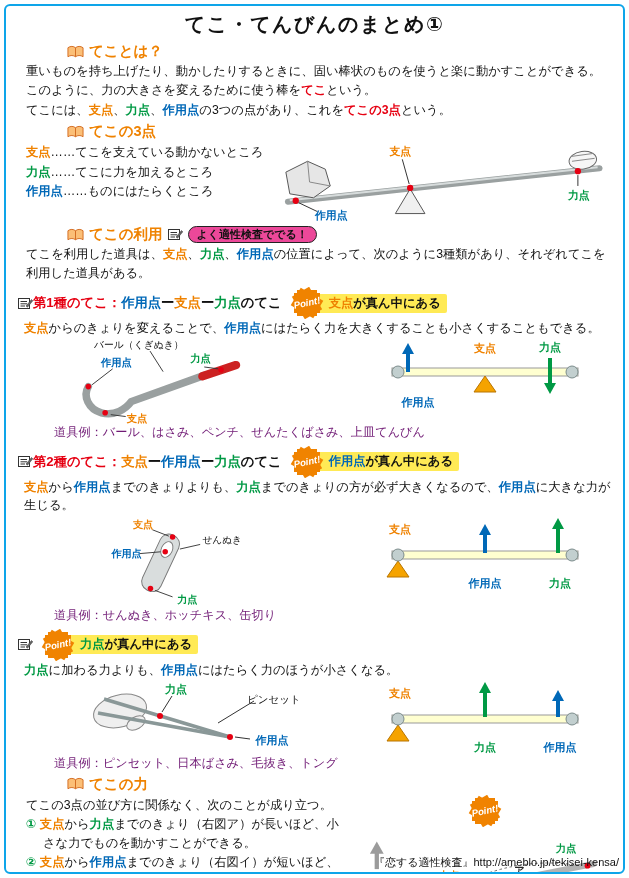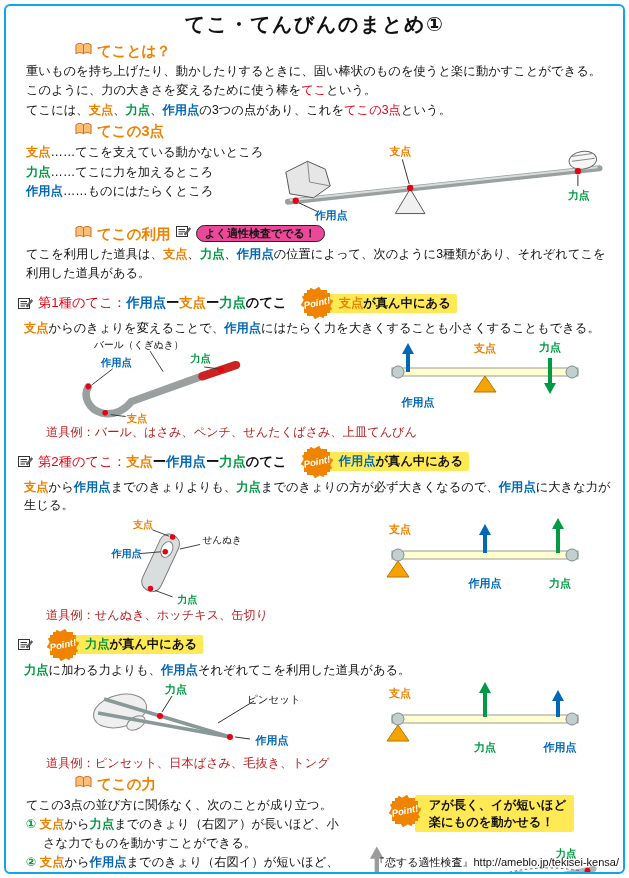--- a/index.html
+++ b/index.html
@@ -1,33 +1,33 @@
 <!DOCTYPE html>
 <html><head>
 <meta charset="utf-8">
 <style>
   html,body{margin:0;padding:0;background:#fff;}
   body{width:629px;height:878px;font-family:"Liberation Sans","DejaVu Sans",sans-serif;color:#111;}
   .page{box-sizing:border-box;width:621px;height:870px;margin:4px;border:2px solid #0ea5e9;border-radius:6px;padding:3px 12px 2px;overflow:hidden;position:relative;background:#fff;}
   .title{font-size:20px;font-weight:bold;text-align:center;margin:2px 0 4px;letter-spacing:1.5px;color:#111;}
-  .sec-h{display:flex;align-items:flex-start;gap:5px;color:#ef8200;font-weight:bold;font-size:14.5px;margin:3px 16px 1px;padding-left:41px;}
+  .sec-h{display:flex;align-items:center;gap:5px;color:#ef8200;font-weight:bold;font-size:14.5px;margin:3px 8px 1px;padding-left:41px;}
   .txt{font-size:12.3px;line-height:1.5;color:#111;margin-left:6px;}
   .line{margin:1px 2px;}
-  .c-red{color:#e60012;font-weight:normal;}
+  .c-red{color:#e60012;font-weight:bold;}
   .c-orange{color:#ef8200;font-weight:bold;}
   .c-green{color:#009944;font-weight:bold;}
   .c-blue{color:#0068b7;font-weight:bold;}
   .row{display:flex;align-items:flex-start;}
   .badge{border:1.5px solid #222;border-radius:9px;padding:0 8px;font-size:11px;font-weight:bold;color:#111;background:#ec4899;}
-  .lever-head{display:flex;align-items:center;gap:5px;font-size:13.3px;font-weight:bold;margin:5px 0 0;}
+  .lever-head{display:flex;align-items:center;font-size:13.3px;font-weight:bold;margin:5px 0 0;}
   .point-wrap{display:flex;align-items:center;margin-left:6px;}
   .point-burst{margin-right:-9px;position:relative;z-index:1;flex:none;}
   .hl{background:#ffea55;padding:1px 6px 1px 12px;font-size:12.3px;font-weight:bold;border-radius:2px;white-space:nowrap;}
   .hl2{white-space:normal;line-height:1.35;padding:2px 8px 2px 14px;}
-  .examples{font-size:12.2px;margin:0 0 0 28px;color:#b91c1c;}
+  .examples{font-size:12.2px;margin:0 0 0 36px;color:#701a75;}
   .lever-row{justify-content:space-between;padding:0 18px 0 46px;}
   .hang{padding-left:17px;text-indent:-17px;}
   .force-row{justify-content:space-between;}
   .force-left{width:318px;}
   .point-col{width:262px;display:flex;flex-direction:column;align-items:center;}
   .point-head{display:flex;align-items:flex-start;margin-bottom:2px;}
   .footer{position:absolute;right:4px;bottom:2px;font-size:11px;color:#111;}
   svg text{font-family:"Liberation Sans","DejaVu Sans",sans-serif;font-weight:bold;}
   svg text.cap{font-weight:normal;}
   .memo,.book{display:inline-flex;flex:none;}
@@ -255,21 +255,21 @@
             <rect x="-13" y="-10" width="26" height="20" fill="#f08300"></rect>
             <rect x="-13" y="-10" width="26" height="20" fill="#f08300" transform="rotate(30)"></rect>
             <rect x="-13" y="-10" width="26" height="20" fill="#f08300" transform="rotate(60)"></rect>
             <rect x="-13" y="-10" width="26" height="20" fill="#f08300" transform="rotate(90)"></rect>
             <text y="3" text-anchor="middle" font-size="9.5" font-style="italic" fill="#fff" transform="rotate(-12)">Point!</text>
           </g>
         </svg>
         <span class="hl"><span class="c-green">力点</span><span>が真ん中にある</span></span>
       </span>
     </div>
-    <div class="txt"><span class="c-green">力点</span><span>に加わる力よりも、</span><span class="c-blue">作用点</span><span>それぞれてこを利用した道具がある。</span></div>
+    <div class="txt"><span class="c-green">力点</span><span>に加わる力よりも、</span><span class="c-blue">作用点</span><span>にはたらく力のほうが小さくなる。</span></div>
     <div class="row lever-row" style="padding-left:60px;">
       <svg width="230" height="70" viewBox="0 0 230 70">
         <ellipse cx="42" cy="32" rx="27" ry="16" transform="rotate(-14 42 32)" fill="#efefef" stroke="#888"></ellipse>
         <ellipse cx="58" cy="44" rx="10" ry="6" transform="rotate(-30 58 44)" fill="#efefef" stroke="#888"></ellipse>
         <line x1="26" y1="20" x2="152" y2="58" stroke="#8a9898" stroke-width="3.5"></line>
         <line x1="20" y1="34" x2="152" y2="58" stroke="#8a9898" stroke-width="3.5"></line>
         <circle cx="82" cy="37" r="3" fill="#e60012"></circle>
         <circle cx="152" cy="58" r="3" fill="#e60012"></circle>
         <line x1="94" y1="17" x2="84" y2="33" stroke="#333" stroke-width="1"></line>
         <line x1="172" y1="60" x2="157" y2="58" stroke="#333" stroke-width="1"></line>
@@ -315,24 +315,20 @@
         <div class="point-head">
           <svg class="point-burst" width="38" height="32" viewBox="0 0 38 32">
             <g transform="translate(19,16)">
               <rect x="-13" y="-10" width="26" height="20" fill="#f08300"></rect>
               <rect x="-13" y="-10" width="26" height="20" fill="#f08300" transform="rotate(30)"></rect>
               <rect x="-13" y="-10" width="26" height="20" fill="#f08300" transform="rotate(60)"></rect>
               <rect x="-13" y="-10" width="26" height="20" fill="#f08300" transform="rotate(90)"></rect>
               <text y="3" text-anchor="middle" font-size="9.5" font-style="italic" fill="#fff" transform="rotate(-12)">Point!</text>
             </g>
           </svg>
-          <span class="hl hl2">
-            <span style="display:block;">アが長く、イが短いほど</span>
-            <span style="display:block;">楽にものを動かせる！</span>
-          </span>
         </div>
         <svg width="258" height="100" viewBox="0 0 300 115">
           <line x1="18" y1="92" x2="282" y2="40" stroke="#b3b3b3" stroke-width="7" stroke-linecap="round"></line>
           <polygon points="120,72 106,92 134,92" fill="#f5a300" stroke="#b97500"></polygon>
           <polygon points="6,62 26,52 44,60 48,76 30,88 10,80" fill="#e4e4e4" stroke="#555"></polygon>
           <line x1="26" y1="52" x2="28" y2="70" stroke="#888"></line>
           <path d="M128,64 Q195,30 266,42" fill="none" stroke="#555" stroke-width="1" stroke-dasharray="3,3"></path>
           <path d="M28,86 Q70,68 112,72" fill="none" stroke="#555" stroke-width="1" stroke-dasharray="3,3"></path>
           <circle cx="22" cy="90" r="3.4" fill="#e60012"></circle>
           <circle cx="120" cy="71" r="3.4" fill="#e60012"></circle>

